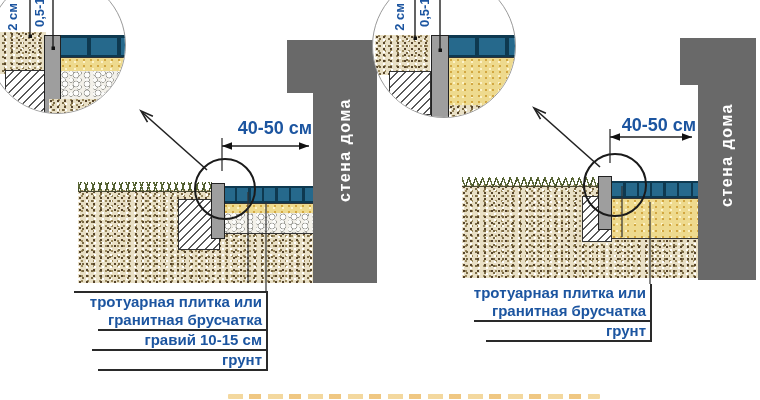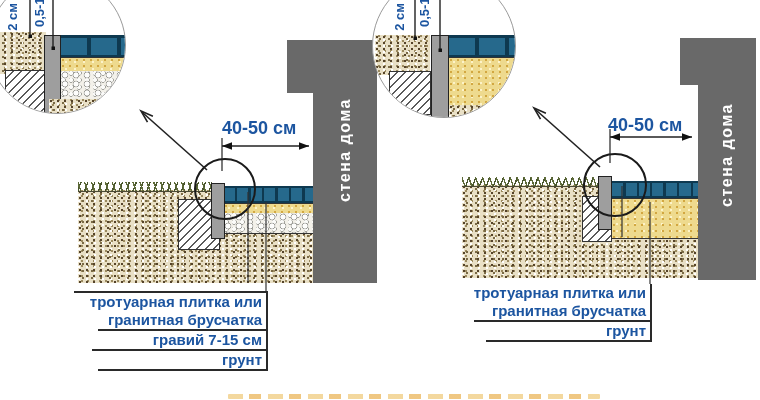--- a/index.html
+++ b/index.html
@@ -58,21 +58,21 @@
 
   
   .wall{background:#696969;z-index:3;}
   .wall-label{color:#ffffff;font-weight:bold;font-size:16px;letter-spacing:1.5px;
     text-align:center;line-height:20px;transform:rotate(-90deg);}
 
   
   .inset{border-radius:50%;overflow:hidden;border:1px solid #9a9a9a;background:#fff;z-index:5;}
 
   
-  .dimtext{color:#1c55a0;font-weight:bold;font-size:18px;text-align:left;z-index:6;}
+  .dimtext{color:#1c55a0;font-weight:bold;font-size:18px;text-align:right;z-index:6;}
   .insetdim{color:#1c55a0;font-weight:bold;font-size:13px;text-align:center;
     transform:rotate(-90deg);line-height:16px;white-space:nowrap;z-index:6;}
   .callouts{color:#1c55a0;font-weight:bold;font-size:15px;text-align:right;
     border-right:2px solid #2a2a2a;z-index:6;}
   .callouts .row{line-height:18px;padding-right:4px;white-space:nowrap;}
   .bt{border-top:2px solid #2a2a2a;}
   .bb{border-bottom:2px solid #2a2a2a;}
 
   .circle{border:2px solid #1a1a1a;border-radius:50%;z-index:8;background:transparent;}
   svg.overlay{position:absolute;left:0;top:0;z-index:9;pointer-events:none;}
@@ -115,21 +115,21 @@
   <div class="abs hatch" style="left:178px;top:199px;width:42px;height:51px;z-index:4;"></div>
   <div class="abs curb" style="left:211px;top:183px;width:14px;height:56px;z-index:5;"></div>
 
   <div class="abs circle" style="left:194px;top:158px;width:58px;height:58px;"></div>
 
   <div class="abs dimtext" style="left:222px;top:118px;width:90px;height:22px;">40-50 см</div>
 
   <div class="abs callouts" style="left:60px;top:291px;width:206px;">
     <div class="row bt" style="margin-left:14px;">тротуарная плитка или</div>
     <div class="row bb" style="margin-left:38px;">гранитная брусчатка</div>
-    <div class="row bb" style="margin-left:32px;">гравий 7-15 см</div>
+    <div class="row bb" style="margin-left:32px;">гравий 10-15 см</div>
     <div class="row bb" style="margin-left:38px;">грунт</div>
   </div>
 
   <div class="abs inset" style="left:372px;top:-26px;width:142px;height:142px;">
     <div class="abs speckle" style="left:2px;top:60px;width:55px;height:40px;"></div>
     <div class="abs hatch" style="left:16px;top:96px;width:42px;height:44px;"></div>
     <div class="abs curb" style="left:58px;top:60px;width:18px;height:90px;"></div>
     <div class="abs tilesBig" style="left:76px;top:60px;width:66px;height:22px;"></div>
     <div class="abs sand" style="left:76px;top:82px;width:66px;height:48px;border-bottom:1px solid #333;"></div>
     <div class="abs speckle" style="left:76px;top:130px;width:66px;height:12px;"></div>

